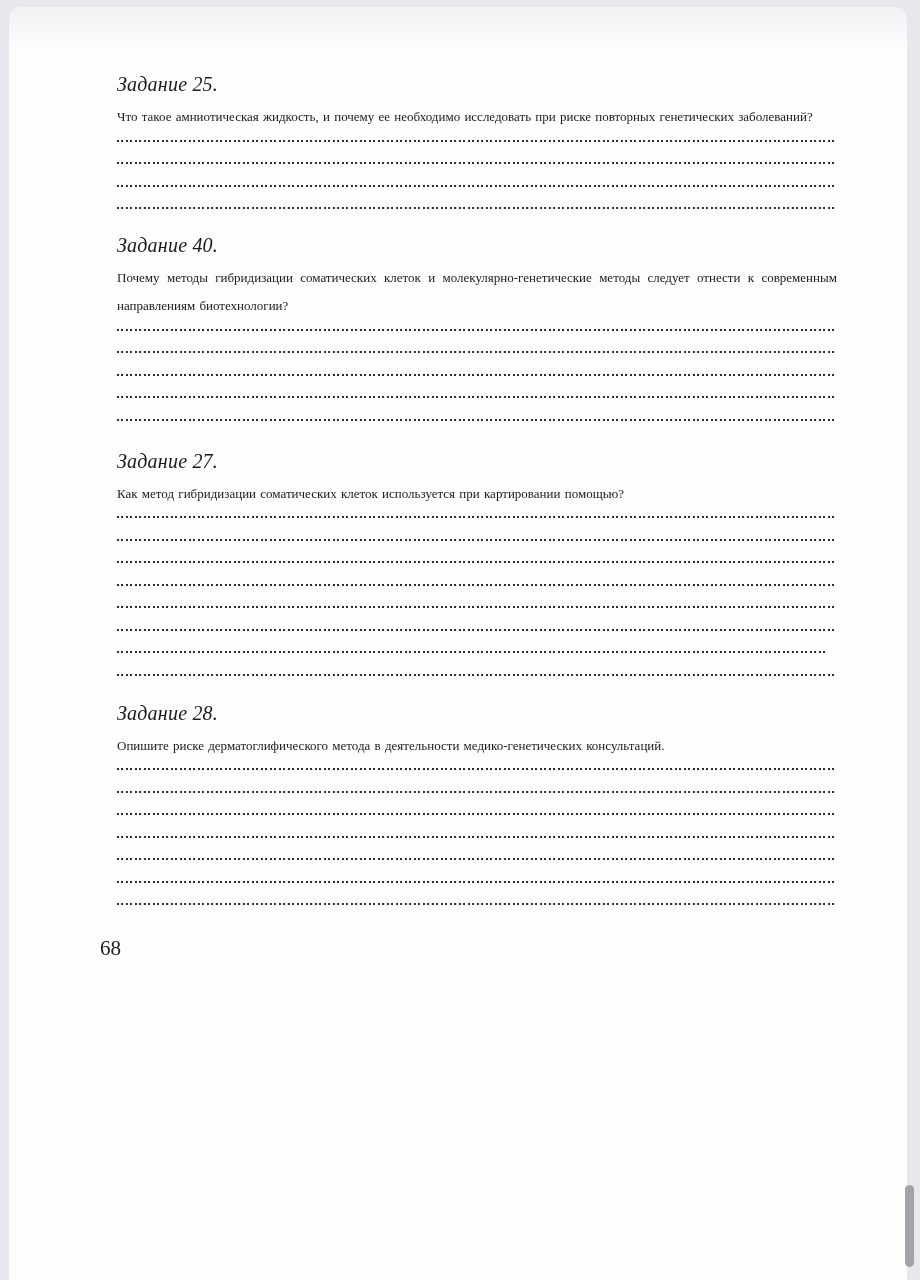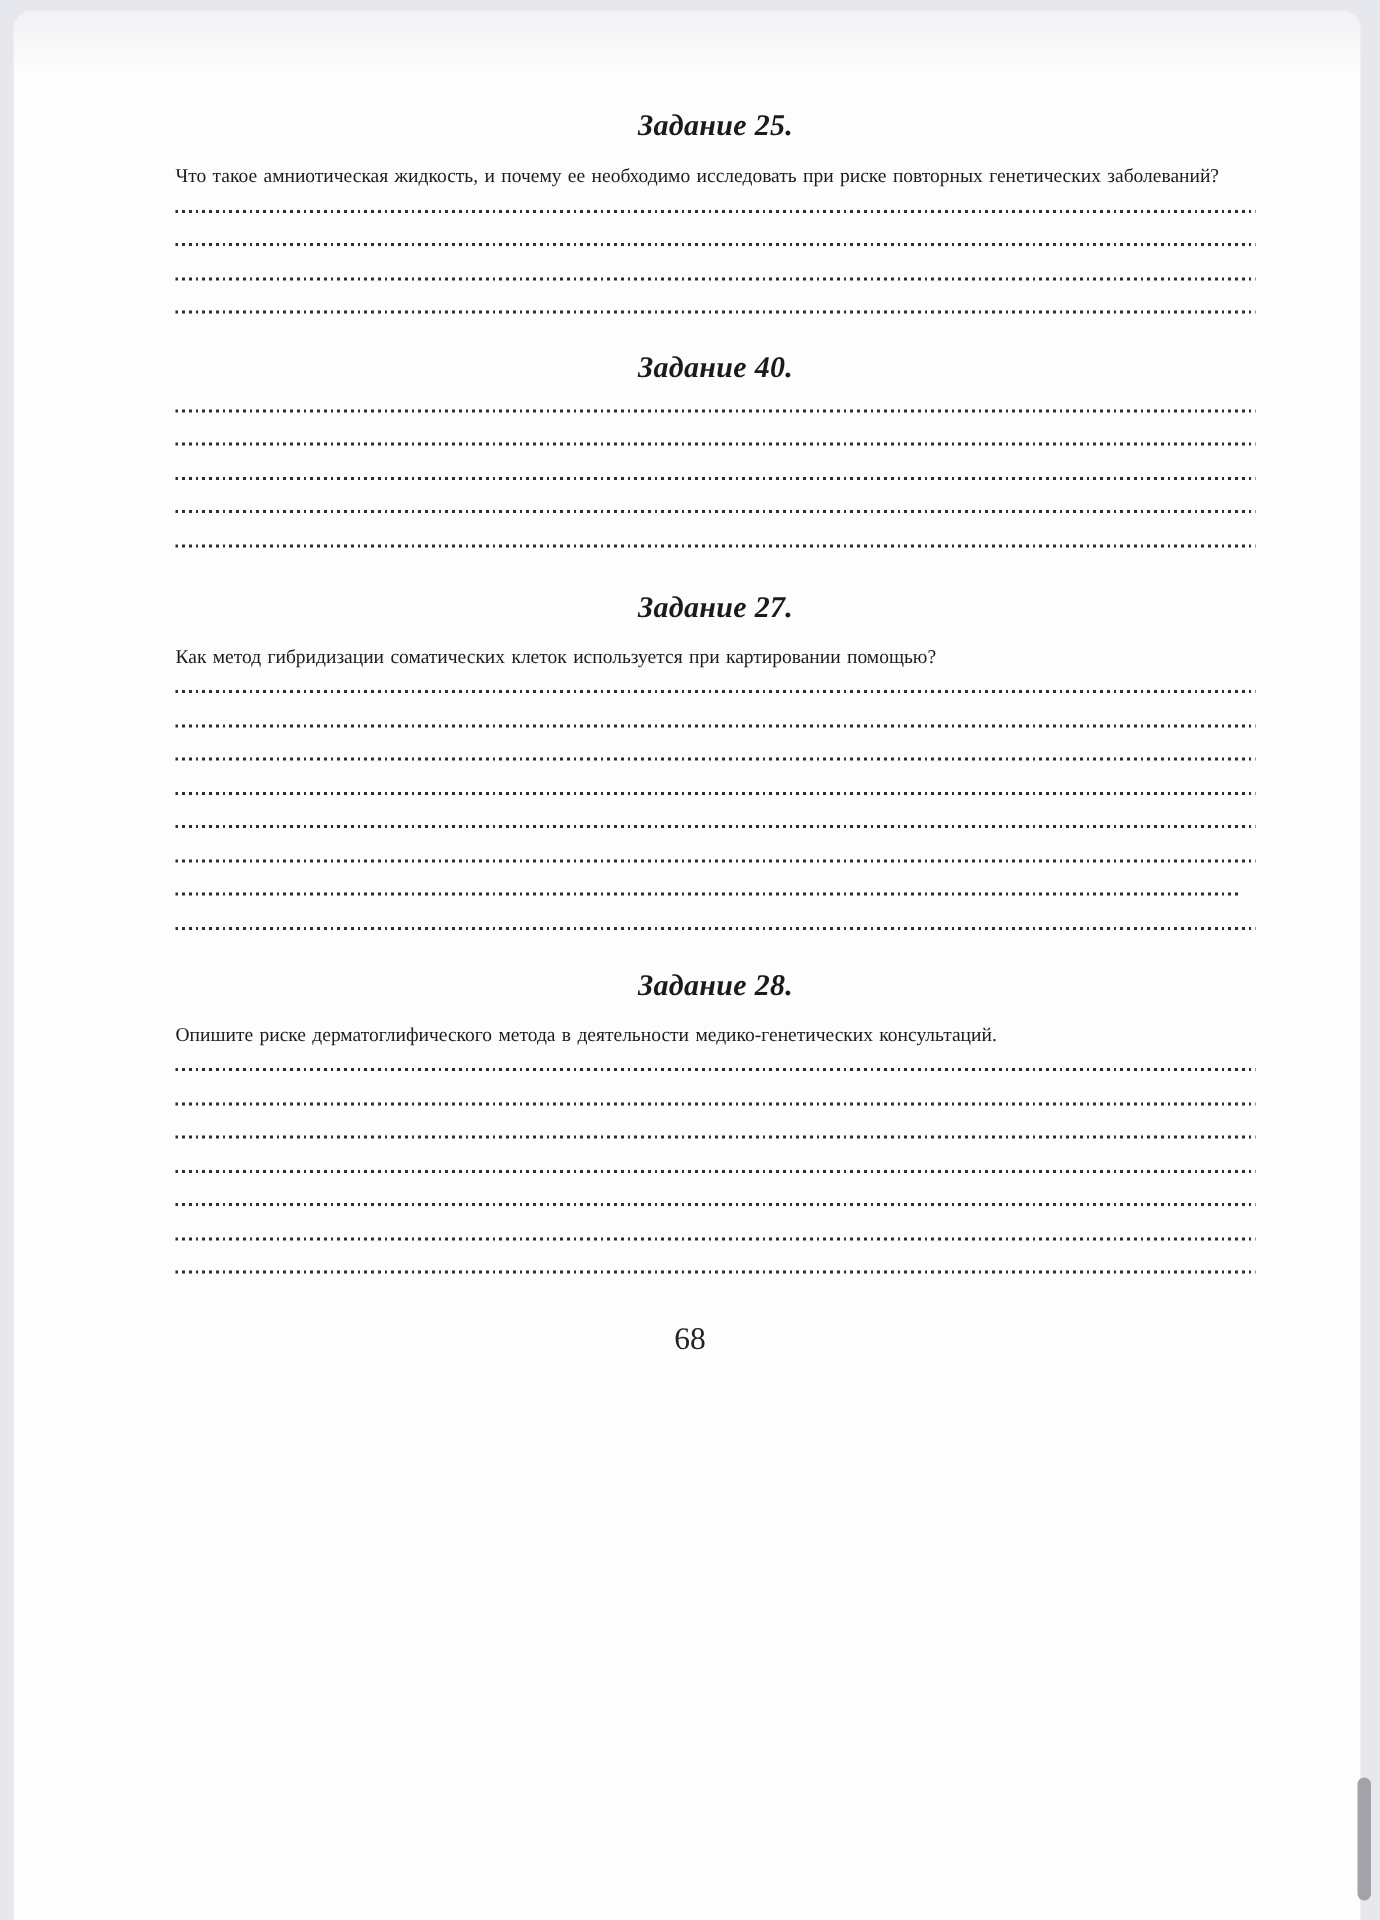--- a/index.html
+++ b/index.html
@@ -27,23 +27,22 @@
     color: #1b1b1b;
   }
   .task { position: relative; }
   .task:nth-of-type(2) { margin-top: 25px; }
   .task:nth-of-type(3) { margin-top: 29px; }
   .task:nth-of-type(4) { margin-top: 26px; }
   .task:nth-of-type(5) { margin-top: 13px; }
   .task-heading {
     font-size: 20px;
     line-height: 22px;
-    font-weight: bold;
+    font-weight: normal;
     font-style: italic;
-    text-align: center;
     margin-bottom: 8px;
     letter-spacing: 0.2px;
   }
   .task-question {
     font-size: 13px;
     line-height: 28px;
     text-align: justify;
     text-align-last: left;
     word-spacing: 1px;
   }
@@ -59,21 +58,20 @@
     height: 2px;
     background-image: repeating-linear-gradient(
       to right, #2d2d2d 0px, #2d2d2d 1.8px, transparent 1.8px, transparent 4.5px);
   }
   
   .task:nth-of-type(3) .answer-line:nth-child(7)::after { right: 9px; }
   .page-number {
     margin-top: 30px;
     font-size: 21px;
     line-height: 26px;
-    text-align: center;
     transform: translateX(-17px);
     color: #222;
   }
   .scrollbar-thumb {
     position: absolute;
     right: 6px;
     top: 1185px;
     width: 9px;
     height: 82px;
     border-radius: 5px;
@@ -93,20 +91,21 @@
         <div class="answer-lines">
             <div class="answer-line"></div>
             <div class="answer-line"></div>
             <div class="answer-line"></div>
             <div class="answer-line"></div>
           </div>
       </section>
 
       <section class="task">
         <h2 class="task-heading">Задание 40.</h2>
+        <p class="task-question">Почему методы гибридизации соматических клеток и молекулярно-генетические методы следует отнести к современным направлениям биотехнологии?</p>
         <div class="answer-lines">
             <div class="answer-line"></div>
             <div class="answer-line"></div>
             <div class="answer-line"></div>
             <div class="answer-line"></div>
             <div class="answer-line"></div>
           </div>
       </section>
 
       <section class="task">

